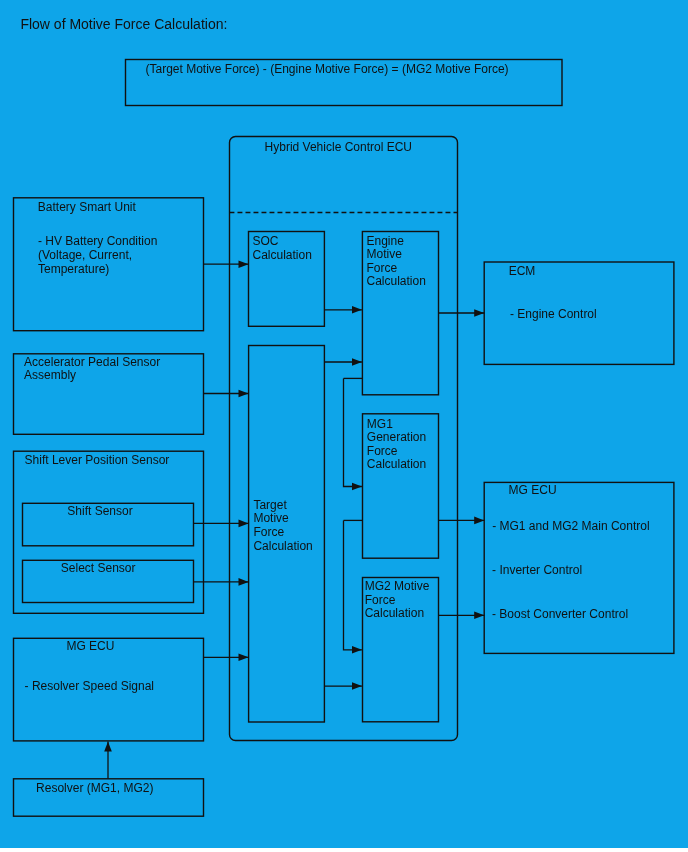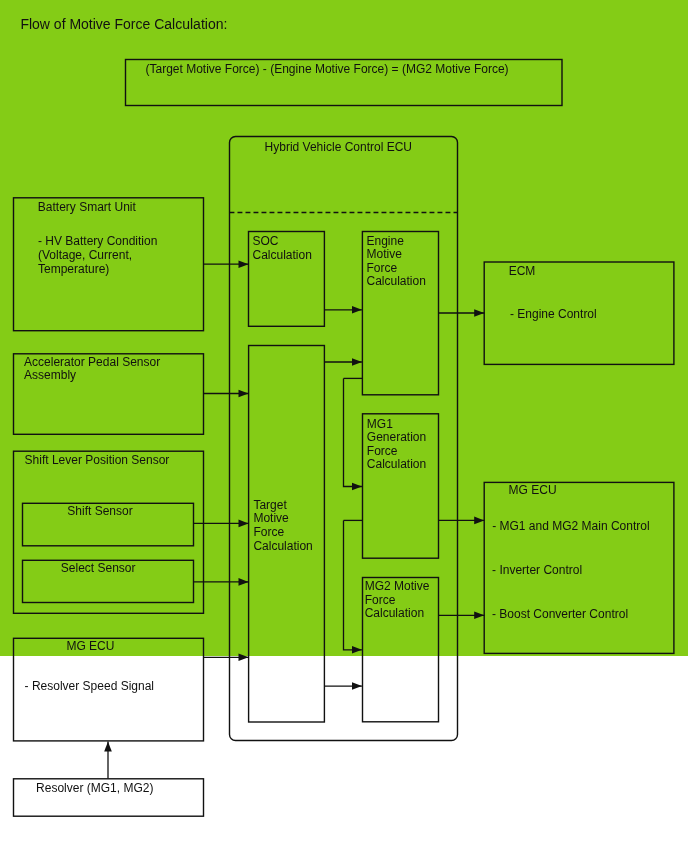--- a/index.html
+++ b/index.html
@@ -1,17 +1,17 @@
 <!DOCTYPE html>
 <html><head>
 <meta charset="utf-8">
 <style>
   html,body{margin:0;padding:0;background:#ffffff;}
   body{width:688px;height:852px;overflow:hidden;font-family:"Liberation Sans",sans-serif;}
-  #stage{position:relative;width:688px;height:656px;background:#84cc16}
+  #stage{position:relative;width:688px;height:848px;background:#0ea5e9}
   svg{position:absolute;left:0;top:0;shape-rendering:geometricPrecision;}
   [data-name="diagram-text-layer"]{will-change:opacity;opacity:0.999;}
   .bx{fill:none;stroke:#111;stroke-width:1.4;}
   .ln{stroke:#111;stroke-width:1.3;fill:none;}
   .ah{fill:#111;stroke:none;}
   .t{font-family:"Liberation Sans",sans-serif;font-size:12px;fill:#111;}
   .t14{font-family:"Liberation Sans",sans-serif;font-size:14px;fill:#111;}
 </style>
 </head>
 <body>

